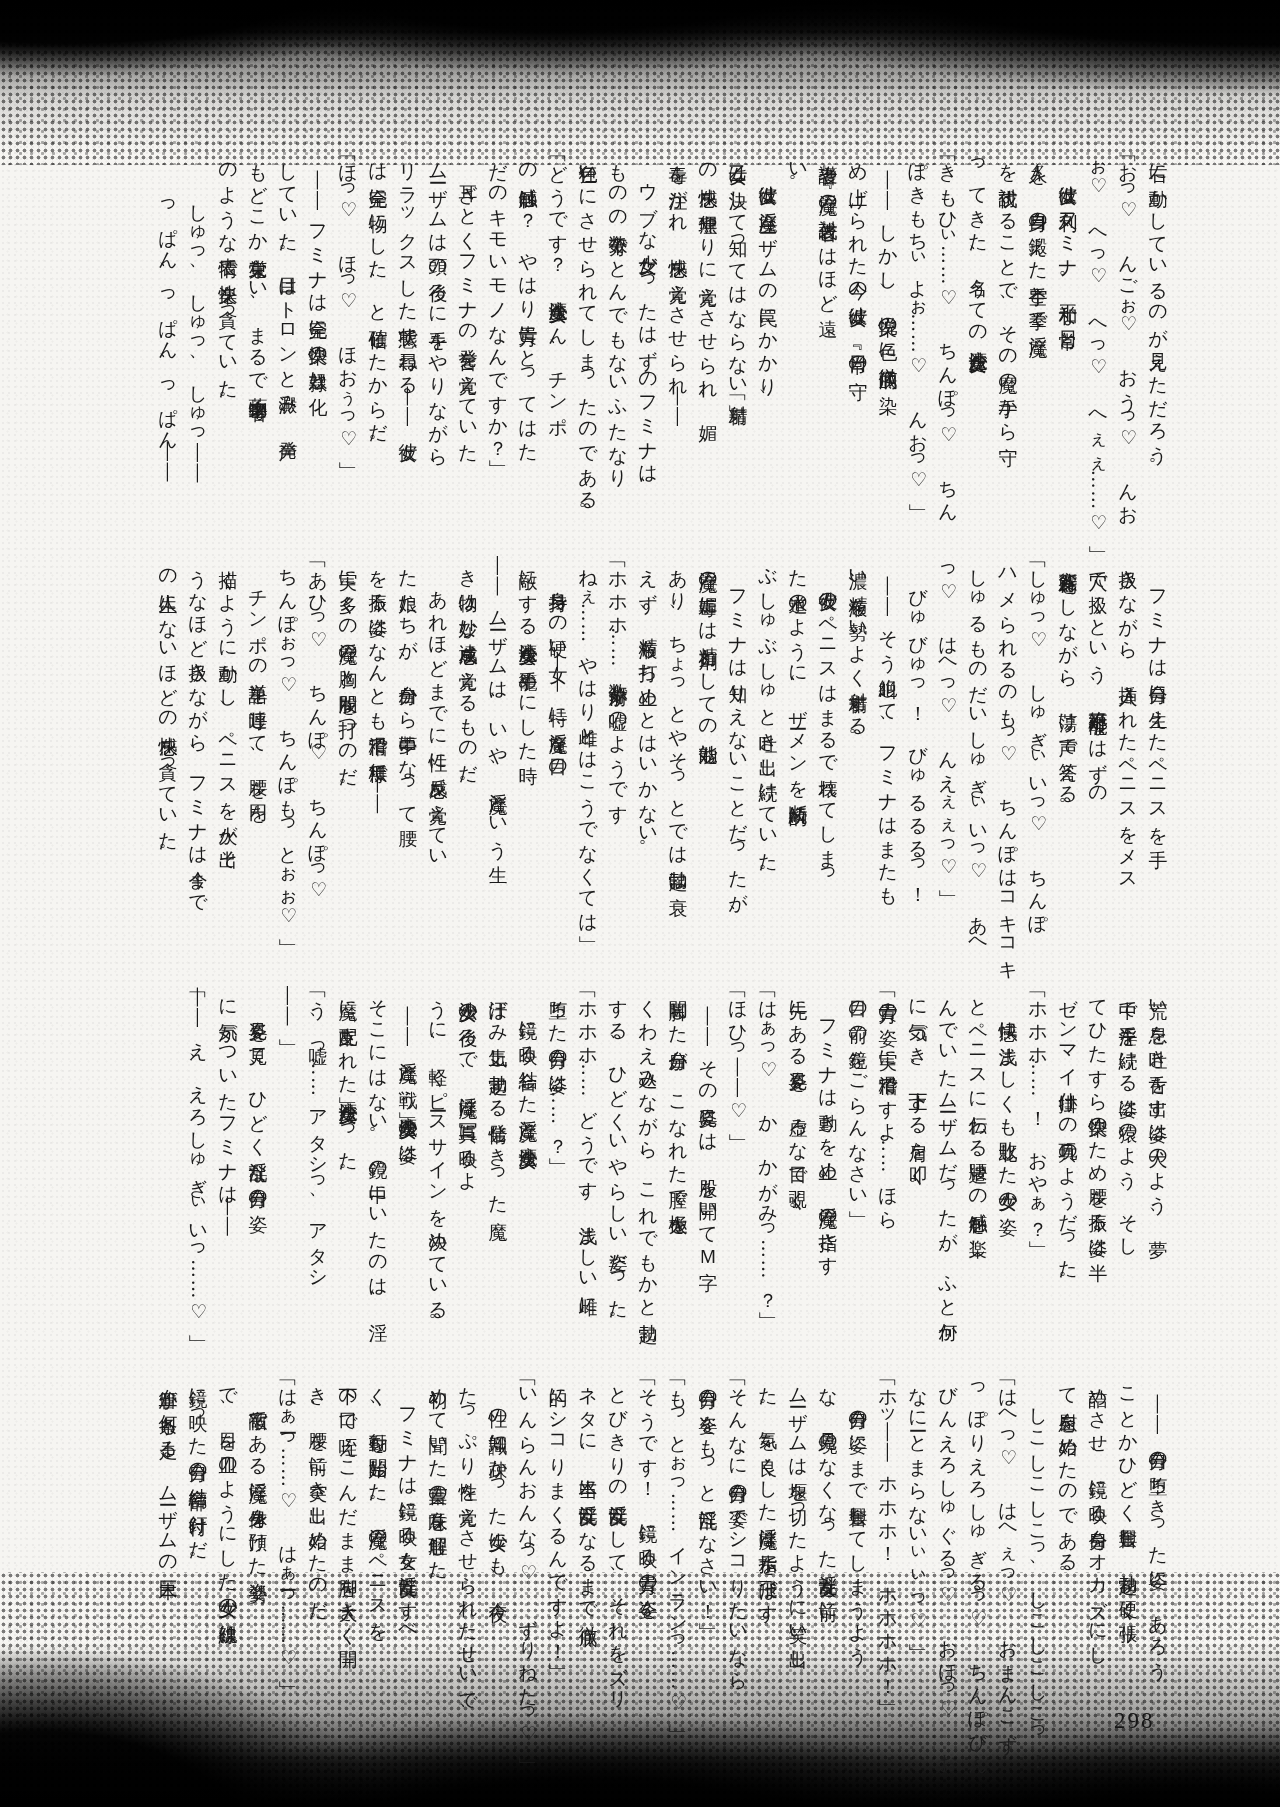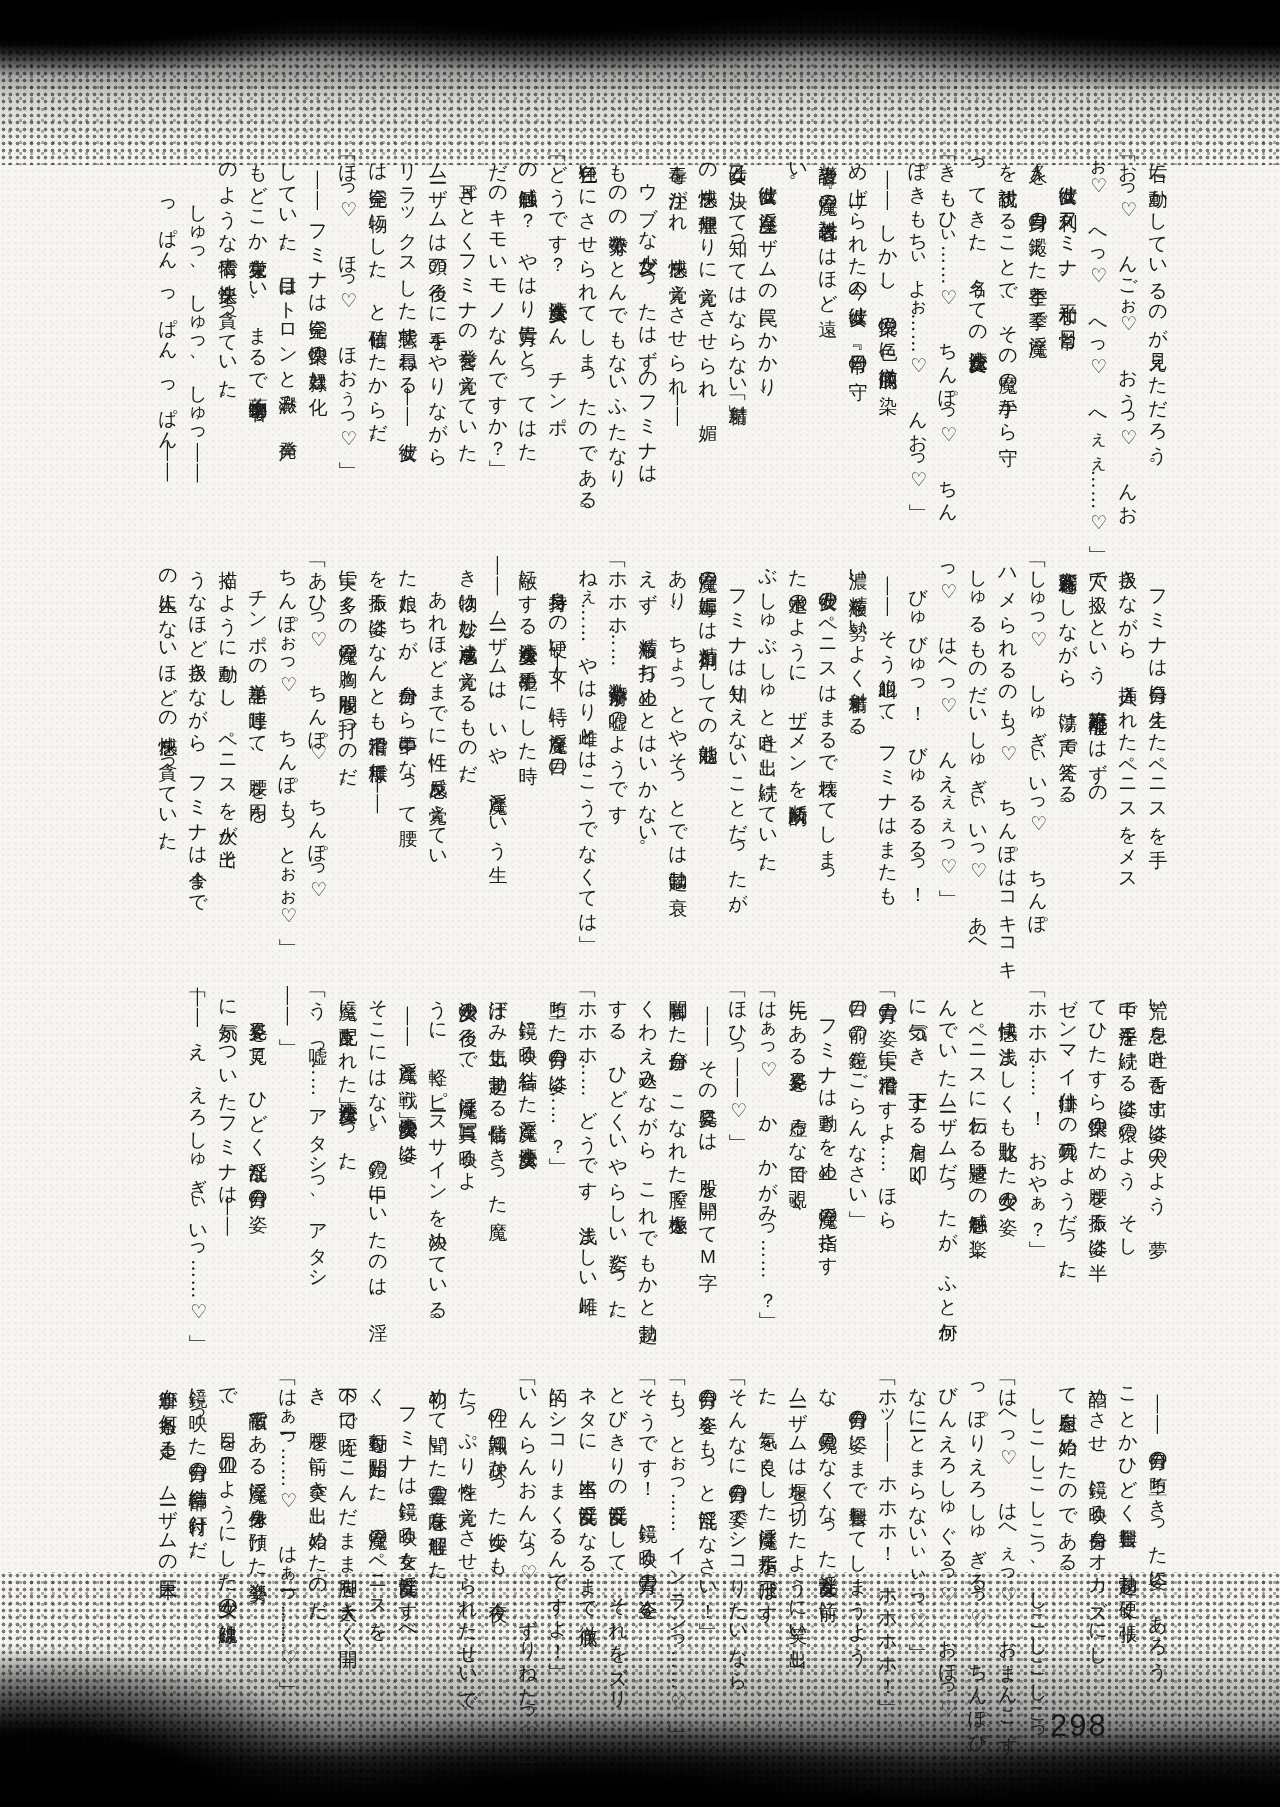--- a/index.html
+++ b/index.html
@@ -54,23 +54,23 @@
     letter-spacing:1.5px;
     line-height:30px;
     color:#1b1b1b;
     text-align:left;
   }
   #band1{top:150px;height:370px;}
   #band2{top:556px;height:370px;}
   #band3{top:986px;height:370px;}
   #band4{top:1374px;height:370px;}
   .page-number{
-    position:absolute;left:1050px;top:1708px;z-index:3;
-    font-size:31px;letter-spacing:2px;color:#161616;
-    font-family:Liberation Sans, sans-serif;
+    position:absolute;left:1114px;top:1708px;z-index:3;
+    font-size:23px;letter-spacing:2px;color:#161616;
+    font-family:Liberation Serif, serif;
   }
 </style>
 </head>
 <body>
 
 <div class="page">
   <div class="halftone-top"></div>
   <div class="halftone-bottom"></div>
 
   <div class="band" id="band1">右に動かしているのが見えただろう。

